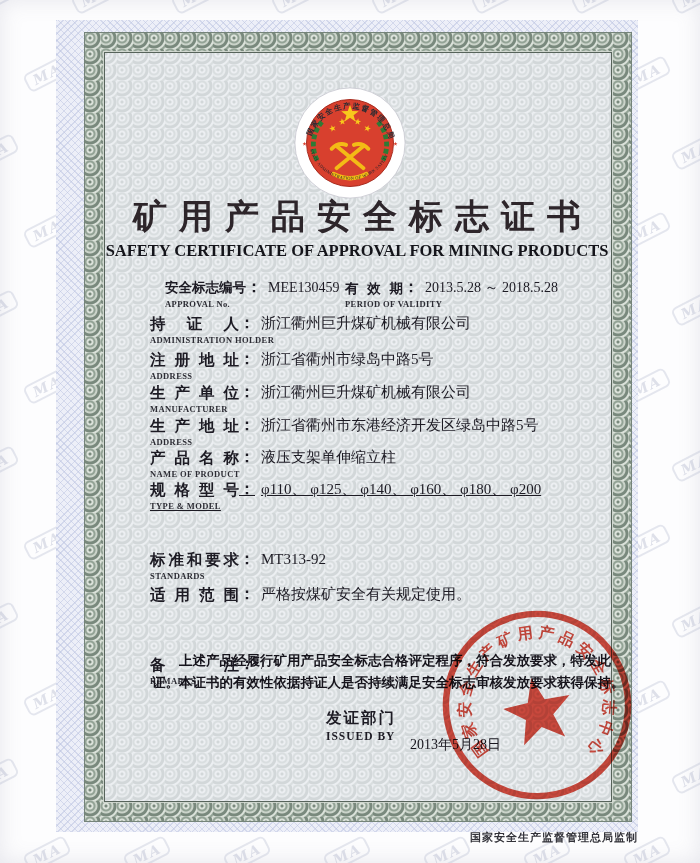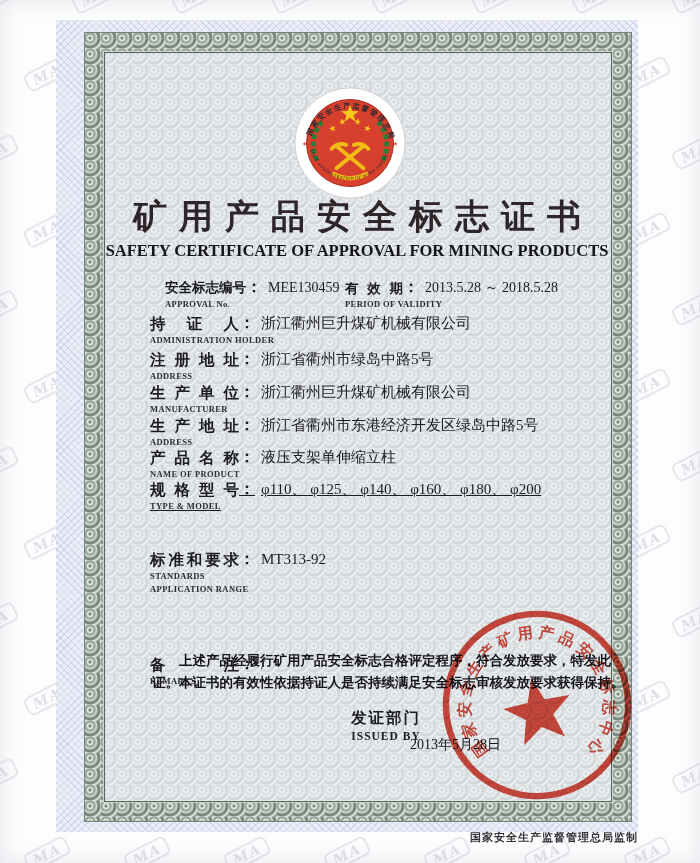--- a/index.html
+++ b/index.html
@@ -53,21 +53,21 @@
   .val.small{font-size:14px;}
   .sub{font-size:8.5px;letter-spacing:.4px;color:#2c2c34;font-weight:bold;margin-top:1px;
        font-family:"Liberation Serif","DejaVu Serif",serif;}
 
   .row{position:absolute;left:150px;width:460px;}
   .row .line{line-height:21px;white-space:nowrap;}
 
   .statement{position:absolute;left:152px;top:650px;width:482px;font-size:13.5px;
     font-weight:bold;line-height:1.62;text-indent:2em;color:#16141c;}
 
-  .issued{position:absolute;left:326px;top:708px;width:120px;text-align:center;}
+  .issued{position:absolute;left:326px;top:708px;width:120px;}
   .issued .cn{font-size:15.5px;font-weight:bold;letter-spacing:2px;}
   .issued .en{font-size:11.5px;font-weight:bold;letter-spacing:1px;margin-top:1px;}
   .date{position:absolute;left:410px;top:736px;font-size:14px;color:#17151d;}
 
   .footer-note{position:absolute;right:62px;top:830px;font-size:11px;font-weight:bold;
     color:#33333a;letter-spacing:1px;}
 
   .seal{position:absolute;left:438px;top:606px;width:198px;height:198px;z-index:5;
     transform:rotate(-12deg);opacity:.9;mix-blend-mode:multiply;}
 </style>
@@ -246,21 +246,21 @@
       <div class="line"><span class="jl w89">规格型号</span><span class="colon">：</span><span class="val">φ110、 φ125、 φ140、 φ160、 φ180、 φ200</span></div>
       <div class="sub">TYPE &amp; MODEL</div>
     </div>
 
     <div class="row" style="top:548px;">
       <div class="line"><span class="jl w89">标准和要求</span><span class="colon">：</span><span class="val">MT313-92</span></div>
       <div class="sub">STANDARDS</div>
     </div>
 
     <div class="row" style="top:583px;">
-      <div class="sub">APPLICATION RANGE</div>
+      <div class="line"><span class="jl w89">适用范围</span><span class="colon">：</span><span class="val">严格按煤矿安全有关规定使用。</span></div>
     </div>
 
     <div class="row" style="top:653px;">
       <div class="line"><span class="jl w89">备注</span><span class="colon">：</span><span class="val">/</span></div>
       <div class="sub">REMARKS</div>
     </div>
 
     <div class="statement">上述产品经履行矿用产品安全标志合格评定程序，符合发放要求，特发此证。本证书的有效性依据持证人是否持续满足安全标志审核发放要求获得保持。</div>
 
     <div class="issued">

